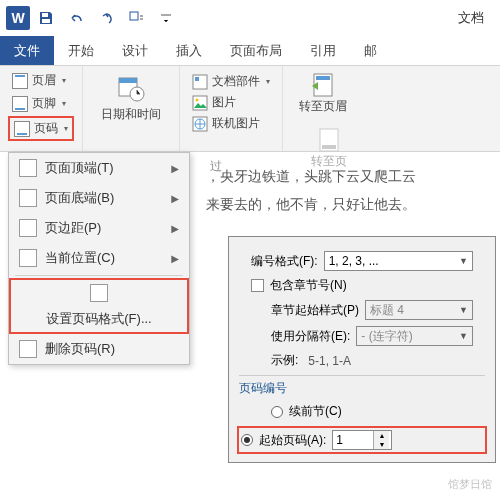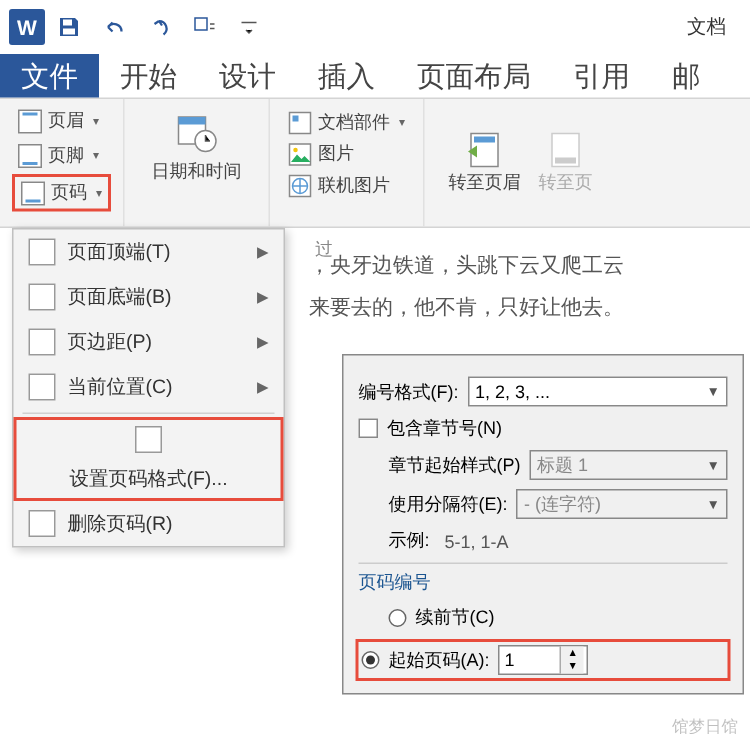--- a/index.html
+++ b/index.html
@@ -5,54 +5,54 @@
     * { margin: 0; padding: 0; box-sizing: border-box; font-family: "Microsoft YaHei", SimSun, sans-serif; }
     body { background: #fff; width: 500px; height: 500px; overflow: hidden; position: relative; }
     
     .titlebar { background: #fff; height: 36px; display: flex; align-items: center; padding: 0 6px; gap: 2px; }
     .app-icon { width: 24px; height: 24px; background: #2b579a; color: #fff; font-weight: bold; font-size: 14px; display: flex; align-items: center; justify-content: center; border-radius: 2px; }
     .qat-btn { width: 28px; height: 28px; display: flex; align-items: center; justify-content: center; color: #444; }
     .qat-btn svg { width: 16px; height: 16px; }
     .doc-title { margin-left: auto; font-size: 13px; color: #333; padding-right: 10px; }
     
     .tabs { display: flex; height: 30px; background: #fff; border-bottom: 1px solid #d4d4d4; }
-    .tab { padding: 0 14px; font-size: 19px; display: flex; align-items: center; color: #444; cursor: pointer; }
+    .tab { padding: 0 14px; font-size: 13px; display: flex; align-items: center; color: #444; cursor: pointer; }
     .tab.active { background: #2b579a; color: #fff; }
     
     .ribbon { background: #f3f3f3; height: 86px; display: flex; border-bottom: 1px solid #d4d4d4; position: relative; }
     .ribbon-group { padding: 4px 8px; border-right: 1px solid #e0e0e0; display: flex; flex-direction: column; }
     .hf-list { display: flex; flex-direction: column; gap: 2px; }
     .hf-item { display: flex; align-items: center; gap: 4px; padding: 2px 4px; font-size: 12px; color: #444; cursor: pointer; }
     .hf-item.hl { border: 2px solid #e74c3c; }
     .mini-icon { width: 16px; height: 16px; border: 1px solid #888; background: #fff; position: relative; }
     .mini-icon::after { content: ''; position: absolute; bottom: 1px; left: 2px; right: 2px; height: 2px; background: #5b9bd5; }
     .mini-icon.top::after { top: 1px; bottom: auto; }
     .dd { font-size: 8px; color: #666; margin-left: 2px; }
     .big-btn { display: flex; flex-direction: column; align-items: center; justify-content: center; padding: 4px 10px; font-size: 12px; color: #444; cursor: pointer; gap: 4px; }
     .big-icon { width: 28px; height: 28px; }
     .insert-list { display: flex; flex-direction: column; gap: 2px; padding-top: 2px; }
     .insert-item { display: flex; align-items: center; gap: 4px; font-size: 12px; color: #444; padding: 1px 4px; cursor: pointer; }
-    .goto-group { display: flex; align-items: center; padding: 0 10px; }
+    .goto-group { display: flex; align-items: flex-end; padding: 0 10px; flex-direction: column; }
     .goto-btn { display: flex; flex-direction: column; align-items: center; font-size: 12px; color: #444; padding: 6px; cursor: pointer; }
     .goto-btn.disabled { color: #aaa; }
     
     .dropdown { position: absolute; left: 8px; top: 152px; width: 182px; background: #f3f3f3; border: 1px solid #c0c0c0; box-shadow: 2px 2px 6px rgba(0,0,0,0.2); z-index: 10; }
     .dd-item { display: flex; align-items: center; gap: 8px; padding: 6px 10px; font-size: 13px; color: #333; cursor: pointer; }
     .dd-item.hl { border: 2px solid #e74c3c; padding: 4px 8px; flex-direction: column; }
     .dd-sep { height: 1px; background: #d0d0d0; margin: 2px 6px; }
     .dd-icon { width: 18px; height: 18px; border: 1px solid #999; background: #fff; flex-shrink: 0; }
     .dd-arrow { margin-left: auto; font-size: 10px; color: #666; }
     
     .doc-area { position: absolute; left: 196px; top: 156px; right: 0; padding: 6px 10px; font-size: 14px; color: #555; line-height: 2; font-family: SimSun, serif; }
     .doc-area .para { white-space: nowrap; }
     .ruler-mark { position: absolute; left: 210px; top: 158px; font-size: 12px; color: #888; }
     
     .dialog { position: absolute; left: 228px; top: 236px; width: 268px; background: #f0f0f0; border: 1px solid #888; z-index: 20; font-size: 12px; }
     .dlg-body { padding: 8px 10px 4px; }
-    .row { display: flex; align-items: center; margin: 6px 0; gap: 6px; }
+    .row { display: flex; align-items: center; margin: 6px 12px; gap: 6px; }
     .lbl { flex: 0 0 auto; }
     .combo { flex: 1; height: 20px; border: 1px solid #888; background: #fff; display: flex; align-items: center; padding: 0 4px; font-size: 12px; }
     .combo .cbtn { margin-left: auto; font-size: 9px; color: #555; }
     .combo.dis { background: #f0f0f0; color: #888; }
     .chk { width: 13px; height: 13px; border: 1px solid #888; background: #fff; }
     .indent { padding-left: 20px; }
     .example { color: #555; padding-left: 4px; }
     .fieldset-label { color: #1a5490; margin-top: 6px; border-top: 1px solid #ccc; padding-top: 4px; }
     .radio { width: 12px; height: 12px; border: 1px solid #666; border-radius: 50%; background: #fff; display: flex; align-items: center; justify-content: center; }
     .radio.sel::after { content: ''; width: 6px; height: 6px; background: #333; border-radius: 50%; }
@@ -235,21 +235,21 @@
         <span class="cbtn">▼</span>
       </div>
     </div>
     <div class="row">
       <span class="chk"></span>
       <span class="lbl">包含章节号(N)</span>
     </div>
     <div class="row indent">
       <span class="lbl">章节起始样式(P)</span>
       <div class="combo dis">
-        <span>标题 1</span>
+        <span>标题 4</span>
         <span class="cbtn">▼</span>
       </div>
     </div>
     <div class="row indent">
       <span class="lbl">使用分隔符(E):</span>
       <div class="combo dis">
         <span>- (连字符)</span>
         <span class="cbtn">▼</span>
       </div>
     </div>

